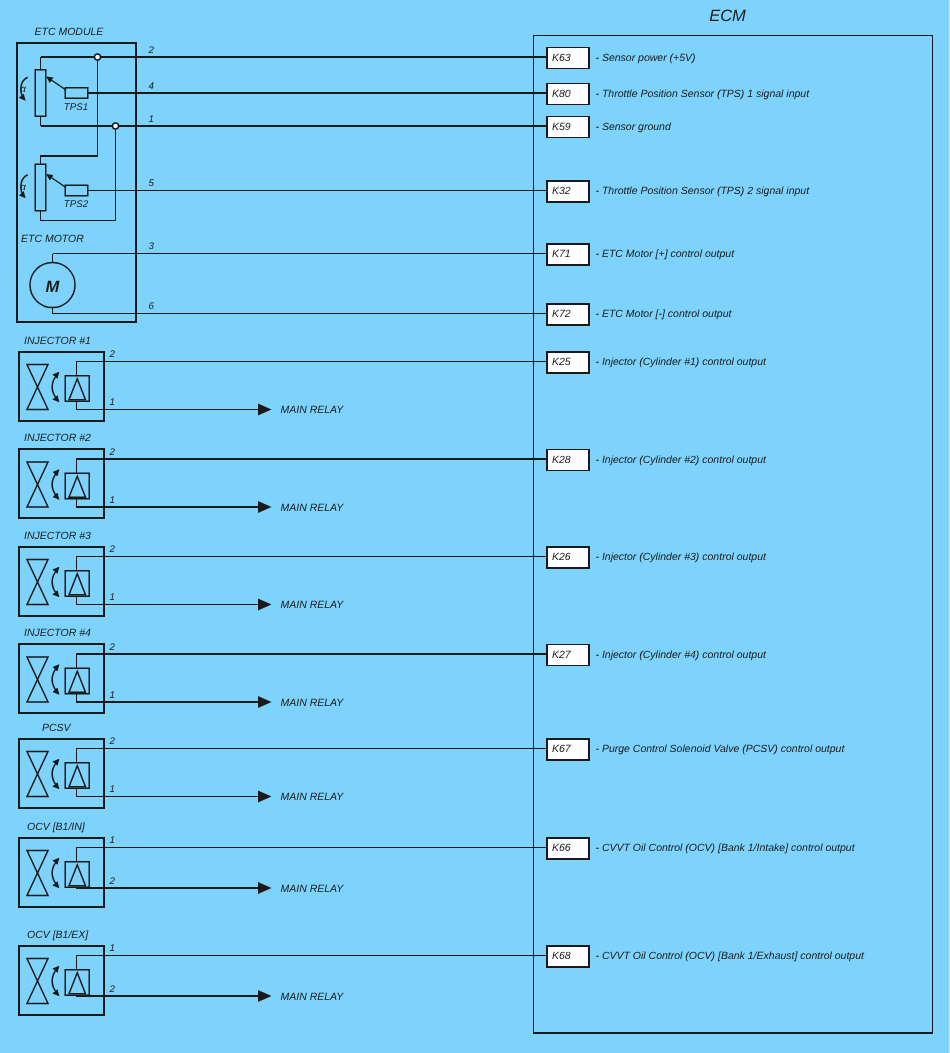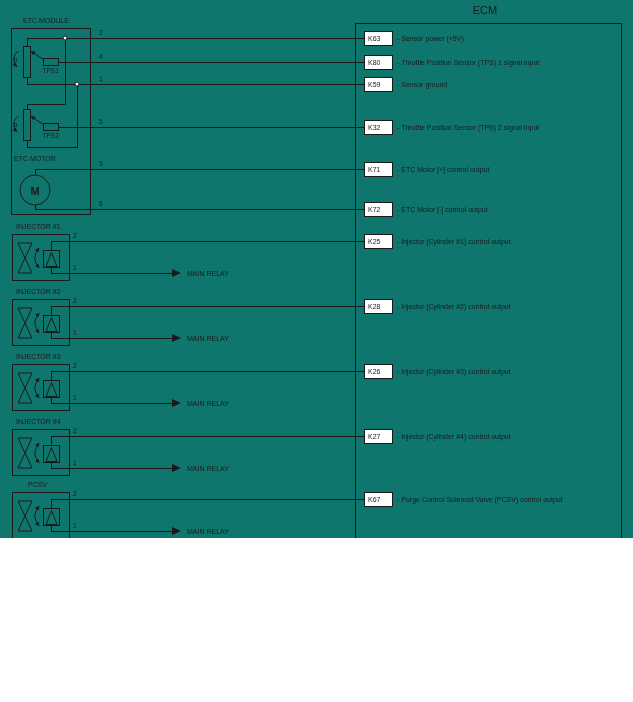--- a/index.html
+++ b/index.html
@@ -1,22 +1,23 @@
 <!DOCTYPE html>
 <html><head>
 <meta charset="utf-8">
 <title>ECM Wiring Diagram</title>
 <style>
   html,body { margin:0; padding:0; background:#ffffff; }
   #stage {
     position:relative;
-    width:633px; height:538px;
-    background:#0f766e;
+    width:633px; height:702px;
+    background:#7dd3fc;
     font-family:"Liberation Sans", sans-serif;
     overflow:hidden;
+    font-style:italic;
   }
   svg { display:block; }
   svg text {
     font-family:"Liberation Sans", sans-serif;
     fill:#1a1a1a;
   }
   .t7   { font-size:7px; }
   .t65  { font-size:6.5px; }
   .t11  { font-size:11px; }
   .tM   { font-size:11px; font-weight:bold; }

